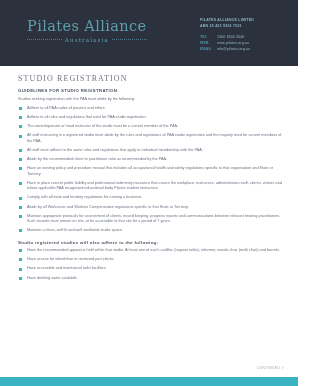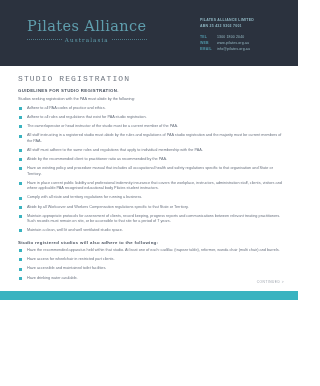--- a/index.html
+++ b/index.html
@@ -2,21 +2,21 @@
 <html><head>
 <meta charset="utf-8">
 <style>
   * { box-sizing: border-box; margin: 0; padding: 0; }
   html, body {
     width: 298px; height: 386px;
     background: #ffffff;
     font-family: "Liberation Sans", sans-serif;
     overflow: hidden;
   }
-  .page { position: relative; width: 298px; height: 300px; background: #ffffff; }
+  .page { position: relative; width: 298px; height: 386px; background: #ffffff; }
 
   
   .header {
     position: relative;
     height: 66px;
     background: #2b323e;
     padding: 0;
   }
   .brand {
     position: absolute;
@@ -79,21 +79,21 @@
   .contact-value { color: #97bcc6; letter-spacing: 0.15px; }
 
   
   .title-bar {
     padding: 8px 18px 5px 18px;
   }
   .page-title {
     font-size: 8px;
     letter-spacing: 1.1px;
     color: #6f7680;
-    font-family: Liberation Mono, monospace;
+    font-family: Liberation Serif, serif;
   }
 
   
   .body { padding: 0 16px 0 18px; }
 
   .section-head {
     font-size: 4.3px;
     font-weight: bold;
     letter-spacing: 0.35px;
     color: #4a5361;

